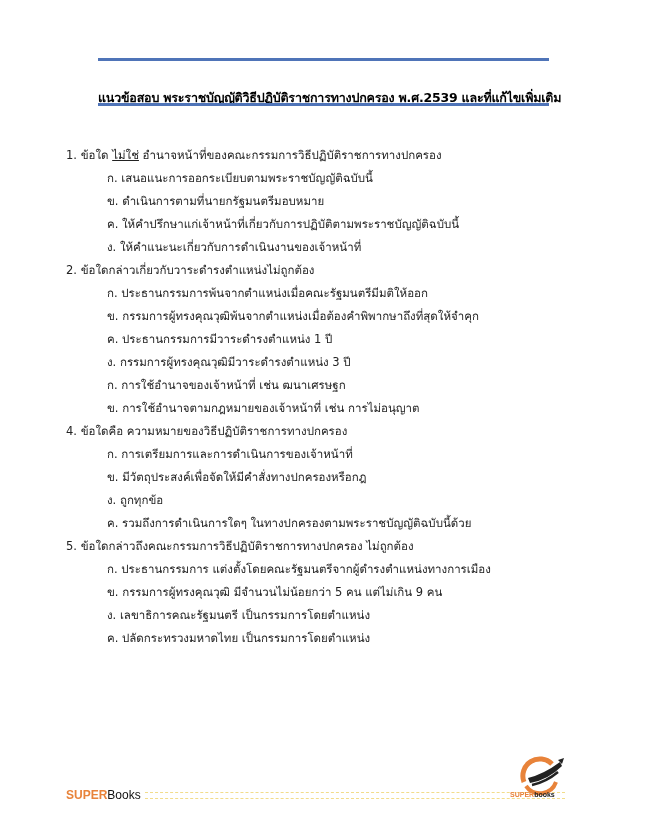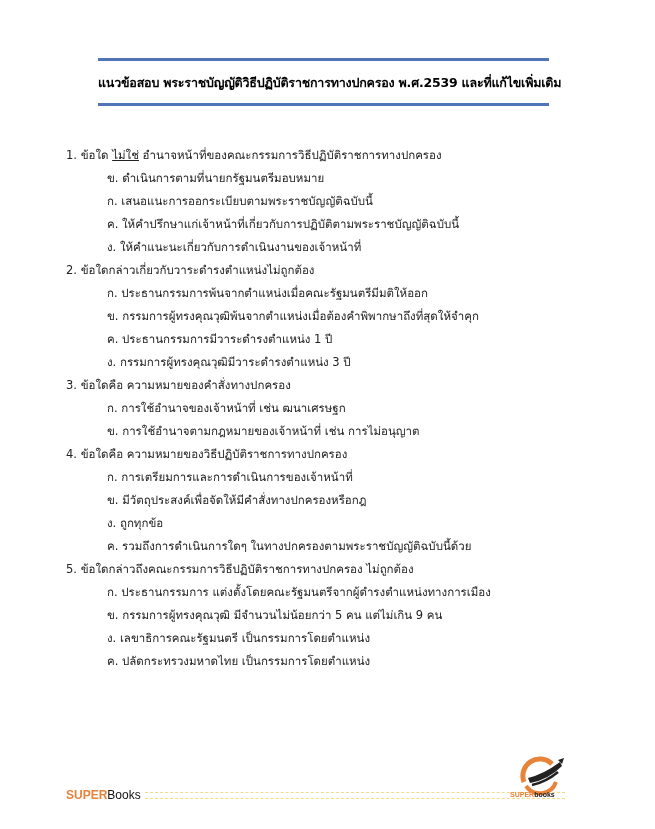--- a/index.html
+++ b/index.html
@@ -13,21 +13,21 @@
   }
   .rule {
     position: absolute;
     left: 98px; width: 451px; height: 3px;
     background: #4f74b8;
   }
   .rule.top { top: 58px; }
   .rule.bottom { top: 103px; }
   .title {
     position: absolute;
-    top: 73px; left: 98px; width: 451px;
+    top: 88px; left: 98px; width: 451px;
     text-align: center;
     font-size: 12.5px;
     font-weight: bold;
     color: #000;
     white-space: nowrap;
     letter-spacing: -0.2px;
   }
   .qlist {
     position: absolute;
     top: 145px; left: 66px;
@@ -78,32 +78,31 @@
 </head>
 <body>
 
 <div class="rule top"></div>
 <div class="title">แนวข้อสอบ พระราชบัญญัติวิธีปฏิบัติราชการทางปกครอง พ.ศ.2539 และที่แก้ไขเพิ่มเติม</div>
 <div class="rule bottom"></div>
 
 <div class="qlist">
 
   <div class="line"><span>1.</span> <span>ข้อใด</span> <span class="u">ไม่ใช่</span> <span>อำนาจหน้าที่ของคณะกรรมการวิธีปฏิบัติราชการทางปกครอง</span></div>
+  <div class="line opt">ก. เสนอแนะการออกระเบียบตามพระราชบัญญัติฉบับนี้</div>
   <div class="line opt">ข. ดำเนินการตามที่นายกรัฐมนตรีมอบหมาย</div>
-  <div class="line opt">ก. เสนอแนะการออกระเบียบตามพระราชบัญญัติฉบับนี้</div>
   <div class="line opt">ค. ให้คำปรึกษาแก่เจ้าหน้าที่เกี่ยวกับการปฏิบัติตามพระราชบัญญัติฉบับนี้</div>
   <div class="line opt">ง. ให้คำแนะนะเกี่ยวกับการดำเนินงานของเจ้าหน้าที่</div>
 
   <div class="line"><span>2.</span> <span>ข้อใดกล่าวเกี่ยวกับวาระดำรงตำแหน่งไม่ถูกต้อง</span></div>
   <div class="line opt">ก. ประธานกรรมการพ้นจากตำแหน่งเมื่อคณะรัฐมนตรีมีมติให้ออก</div>
   <div class="line opt">ข. กรรมการผู้ทรงคุณวุฒิพ้นจากตำแหน่งเมื่อต้องคำพิพากษาถึงที่สุดให้จำคุก</div>
   <div class="line opt">ค. ประธานกรรมการมีวาระดำรงตำแหน่ง 1 ปี</div>
   <div class="line opt">ง. กรรมการผู้ทรงคุณวุฒิมีวาระดำรงตำแหน่ง 3 ปี</div>
 
-  <div class="line"><span>3.</span> <span>ข้อใดคือ ความหมายของคำสั่งทางปกครอง</span></div>
   <div class="line opt">ก. การใช้อำนาจของเจ้าหน้าที่ เช่น ฒนาเศรษฐก</div>
   <div class="line opt">ข. การใช้อำนาจตามกฎหมายของเจ้าหน้าที่ เช่น การไม่อนุญาต</div>
 
   <div class="line"><span>4.</span> <span>ข้อใดคือ ความหมายของวิธีปฏิบัติราชการทางปกครอง</span></div>
   <div class="line opt">ก. การเตรียมการและการดำเนินการของเจ้าหน้าที่</div>
   <div class="line opt">ข. มีวัตถุประสงค์เพื่อจัดให้มีคำสั่งทางปกครองหรือกฎ</div>
   <div class="line opt">ง. ถูกทุกข้อ</div>
   <div class="line opt">ค. รวมถึงการดำเนินการใดๆ ในทางปกครองตามพระราชบัญญัติฉบับนี้ด้วย</div>
 
   <div class="line"><span>5.</span> <span>ข้อใดกล่าวถึงคณะกรรมการวิธีปฏิบัติราชการทางปกครอง ไม่ถูกต้อง</span></div>

